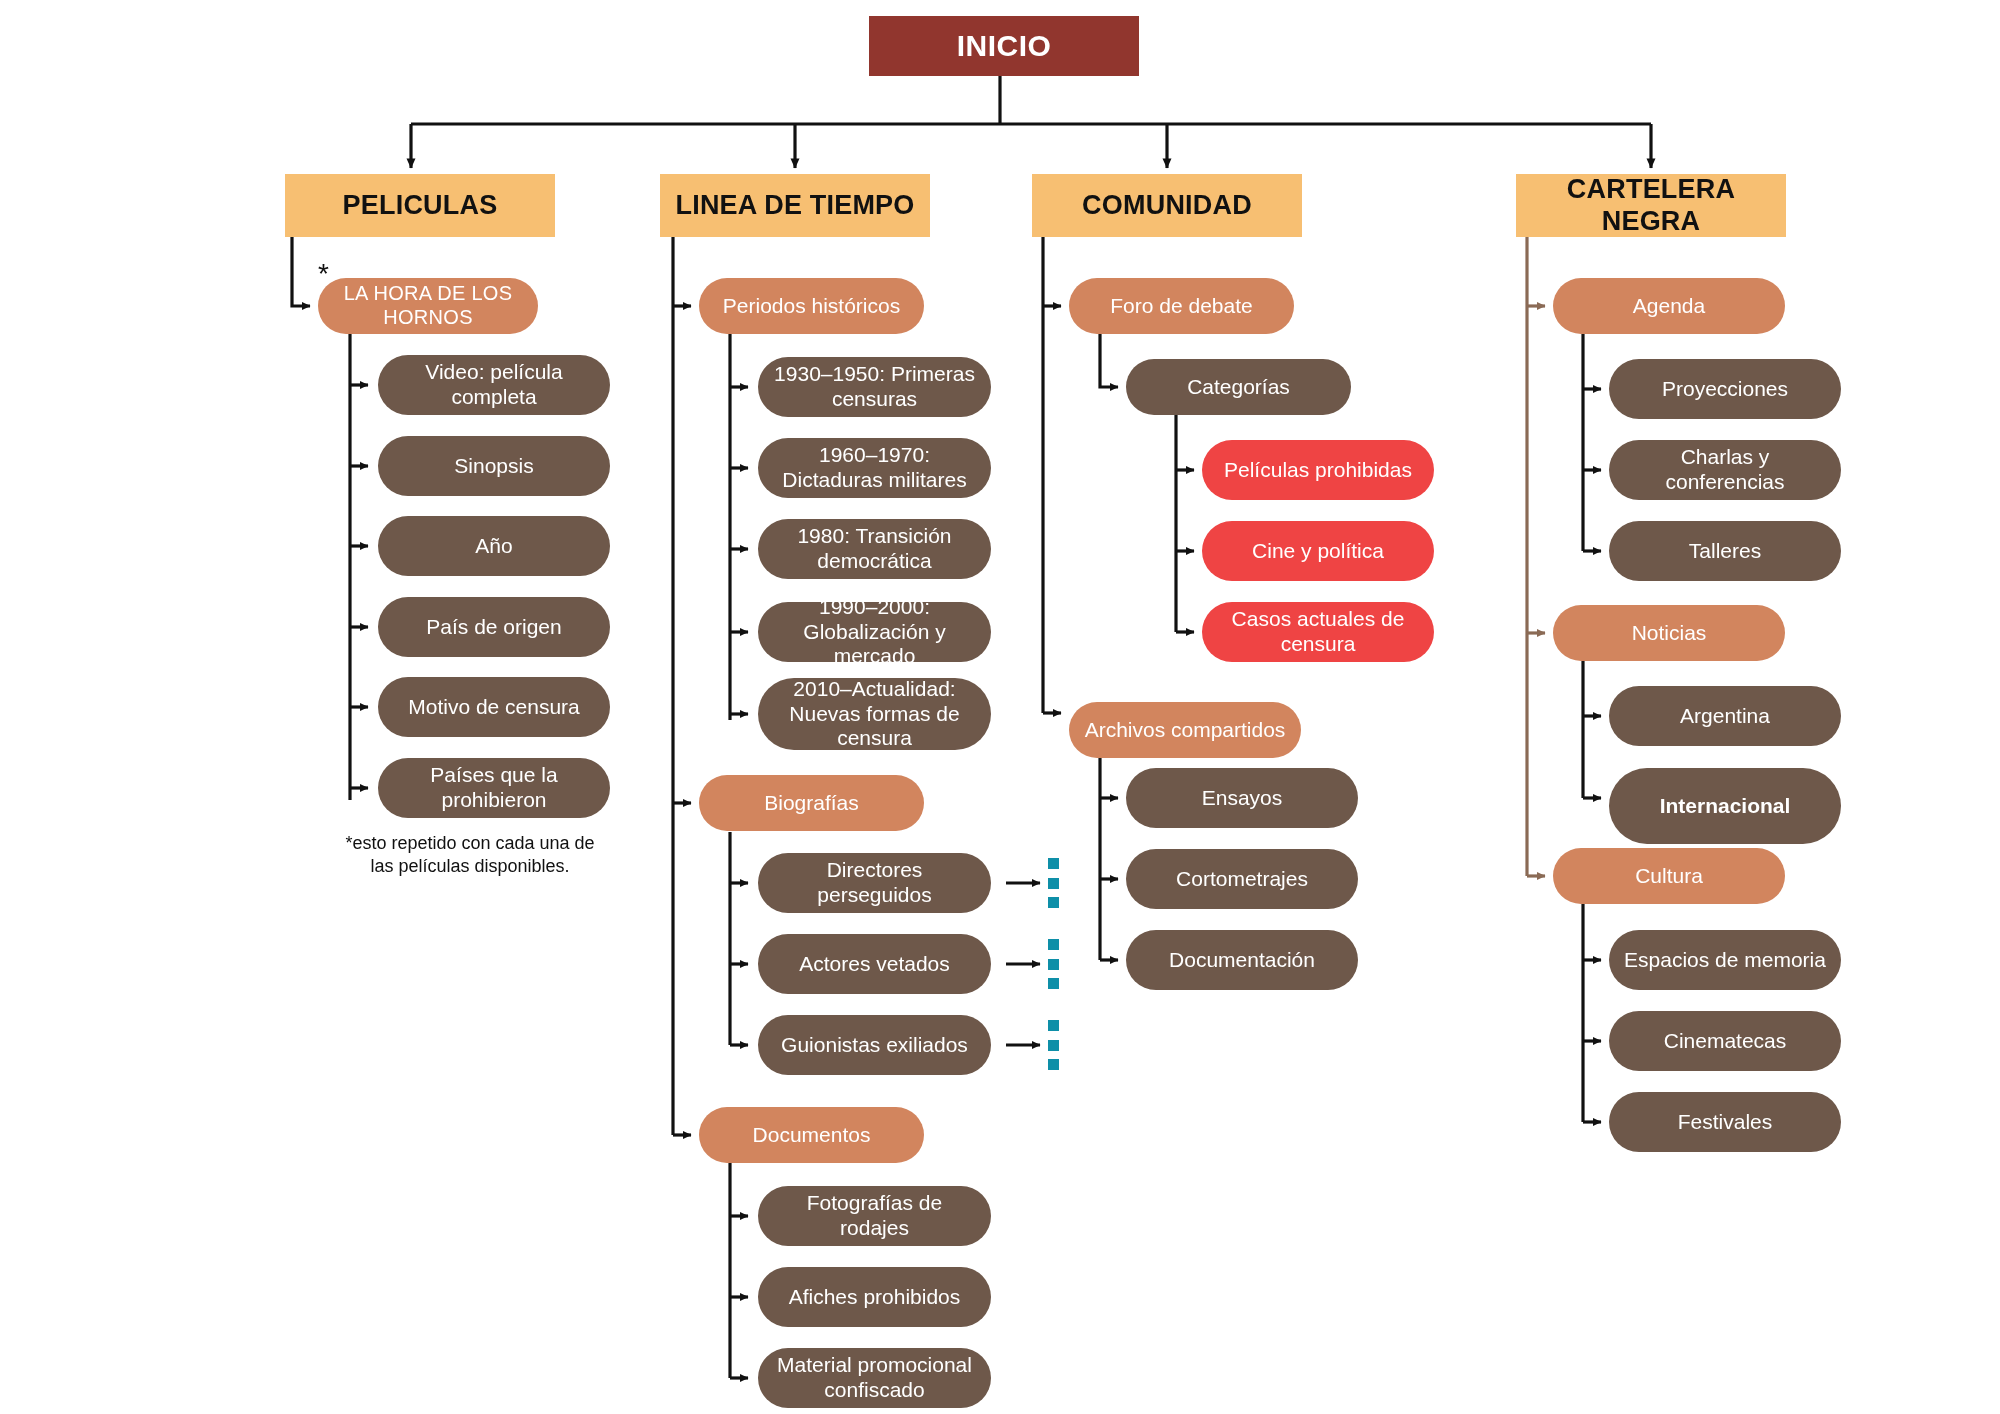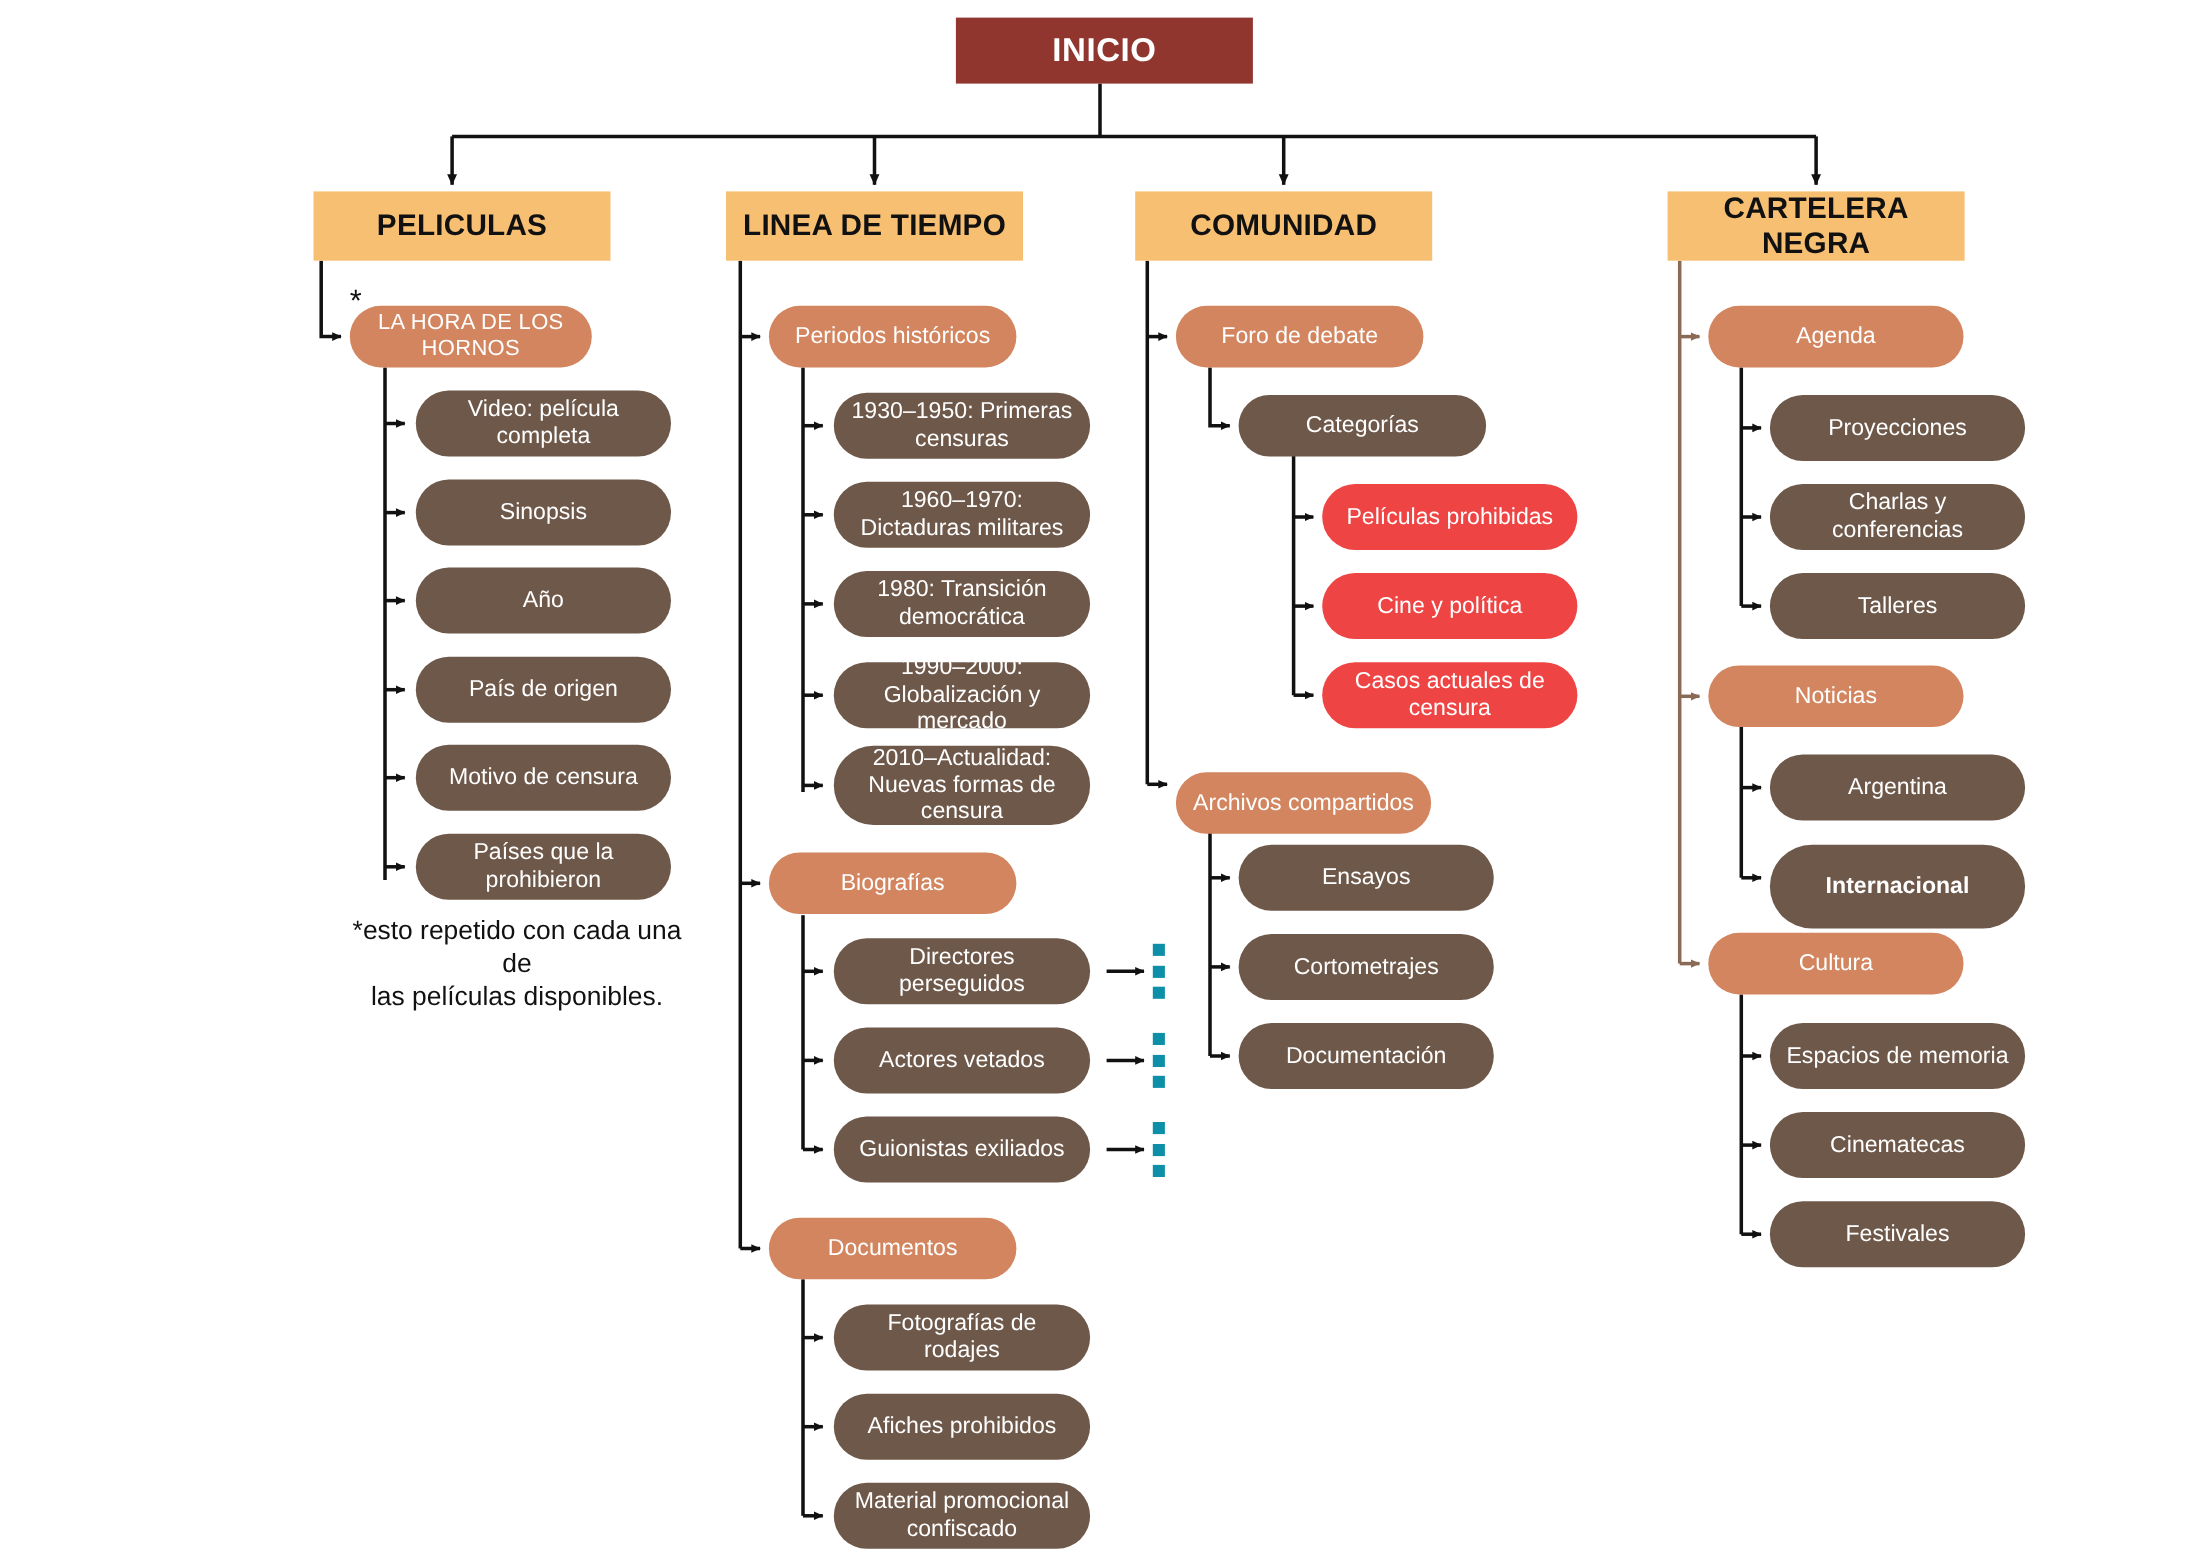--- a/index.html
+++ b/index.html
@@ -91,21 +91,21 @@
   .node.cat.smallcaps {
     font-size: 20px;
     letter-spacing: 0.3px;
   }
 
   
   .footnote {
     position: absolute;
     text-align: center;
     color: #111111;
-    font-size: 24px;
+    font-size: 18px;
     line-height: 1.25;
   }
   .asterisk {
     position: absolute;
     color: #111111;
     font-size: 28px;
     line-height: 1;
     font-weight: 400;
   }
 

